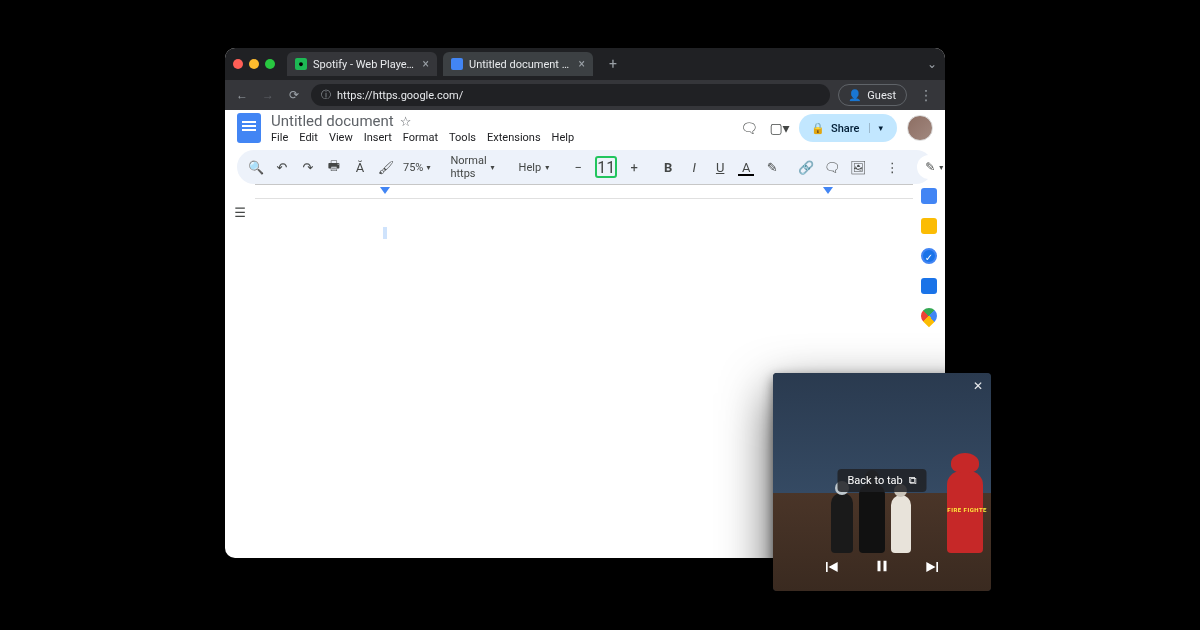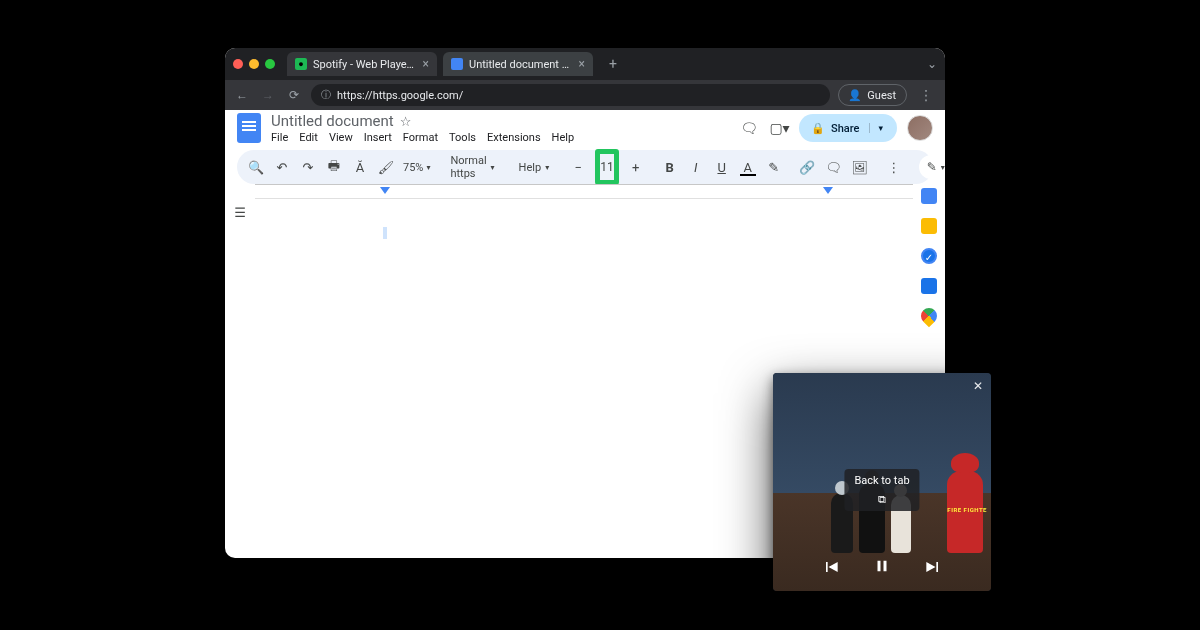--- a/index.html
+++ b/index.html
@@ -49,21 +49,21 @@
   .share-btn .caret { border-left:1px solid rgba(0,0,0,.2); padding-left:8px; margin-left:4px; font-size:9px;}
   .avatar { width:26px;height:26px;border-radius:50%;background:linear-gradient(135deg,#8d6e63,#a1887f); border:1px solid #ddd;}
 
   
   .toolbar { height:34px; background:#edf2fa; margin:4px 12px 0; border-radius:18px; display:flex; align-items:center; padding:0 10px; gap:8px; font-size:12px; color:#444746; }
   .toolbar .sep{ width:1px; height:18px; background:#c7c7c7; }
   .tbtn { min-width:18px; text-align:center; font-size:13px; }
   .zoom { display:flex; align-items:center; gap:3px; font-size:11px;}
   .style-dd, .font-dd { font-size:11px; padding:0 4px; display:flex; align-items:center; gap:4px; }
   .dd-caret{font-size:8px;}
-  .fsize { border:5px solid #22c55e; border-radius:3px; width:24px; height:36px; font-size:12px; display:flex; align-items:center; justify-content:center;}
+  .fsize { border:2px solid #22c55e; border-radius:3px; width:24px; height:22px; font-size:16px; display:flex; align-items:center; justify-content:center;}
   .bold{font-weight:700;} .italic{font-style:italic;} .underline{text-decoration:underline;}
   .txtcolor{ position:relative; } .txtcolor::after{content:""; position:absolute; left:1px; right:1px; bottom:-1px; height:2px; background:#000;}
   .highlight{ color:#444746;}
   .toolbar .spacer{flex:1;}
   .pencil{ background:#fff; border-radius:16px; height:24px; padding:0 8px; display:flex; align-items:center; gap:4px;}
 
   
   .docs-body { position:relative; height:calc(100% - 146px); display:flex; }
   .left-gutter { width:30px; padding-top:18px; text-align:center; color:#444746; }
   .outline-icon{ font-size:13px; }
@@ -96,21 +96,21 @@
   .fig.a{ left:58px; width:22px; height:60px; background:#1a1a1a; border-radius:10px 10px 4px 4px;}
   .fig.a::before{content:"";position:absolute;top:-12px;left:4px;width:14px;height:14px;border-radius:50%;background:#bfc8ce;}
   .fig.b{ left:86px; width:26px; height:70px; background:#111; border-radius:12px 12px 4px 4px;}
   .fig.b::before{content:"";position:absolute;top:-13px;left:6px;width:14px;height:14px;border-radius:50%;background:#2a2a2a;}
   .fig.c{ left:118px; width:20px; height:58px; background:#e8e3da; border-radius:10px 10px 4px 4px;}
   .fig.c::before{content:"";position:absolute;top:-11px;left:3px;width:13px;height:13px;border-radius:50%;background:#c9c3b8;}
   .fig.ff{ right:8px; width:36px; height:82px; background:#c62828; border-radius:14px 14px 4px 4px;}
   .fig.ff::before{content:"";position:absolute;top:-18px;left:4px;width:28px;height:20px;border-radius:50% 50% 40% 40%;background:#c62828;}
   .ff-label{ position:absolute; right:4px; bottom:78px; color:#ffeb3b; font-size:6px; font-weight:700; line-height:1; text-align:right; letter-spacing:.5px;}
   .pip-close{ position:absolute; top:6px; right:8px; color:#e8eaed; font-size:12px;}
-  .pip-back{ position:absolute; top:96px; left:50%; transform:translateX(-50%); background:rgba(32,33,36,.85); color:#fff; font-size:11px; padding:5px 10px; border-radius:4px; display:flex; align-items:center; gap:6px;flex-direction:column;}
+  .pip-back{ position:absolute; top:96px; left:50%; transform:translateX(-50%); background:rgba(32,33,36,.85); color:#fff; font-size:11px; padding:5px 10px; border-radius:4px; display:flex; align-items:center; gap:6px;}
   .pip-controls{ position:absolute; bottom:10px; left:0; right:0; display:flex; justify-content:center; gap:32px; color:#fff; }
   .pip-controls svg{ width:20px; height:20px; fill:#fff;}
   .pip-controls .pause svg{ width:18px;height:18px;}
 
 </style>
 </head>
 <body>
 
 <div class="browser">
 

